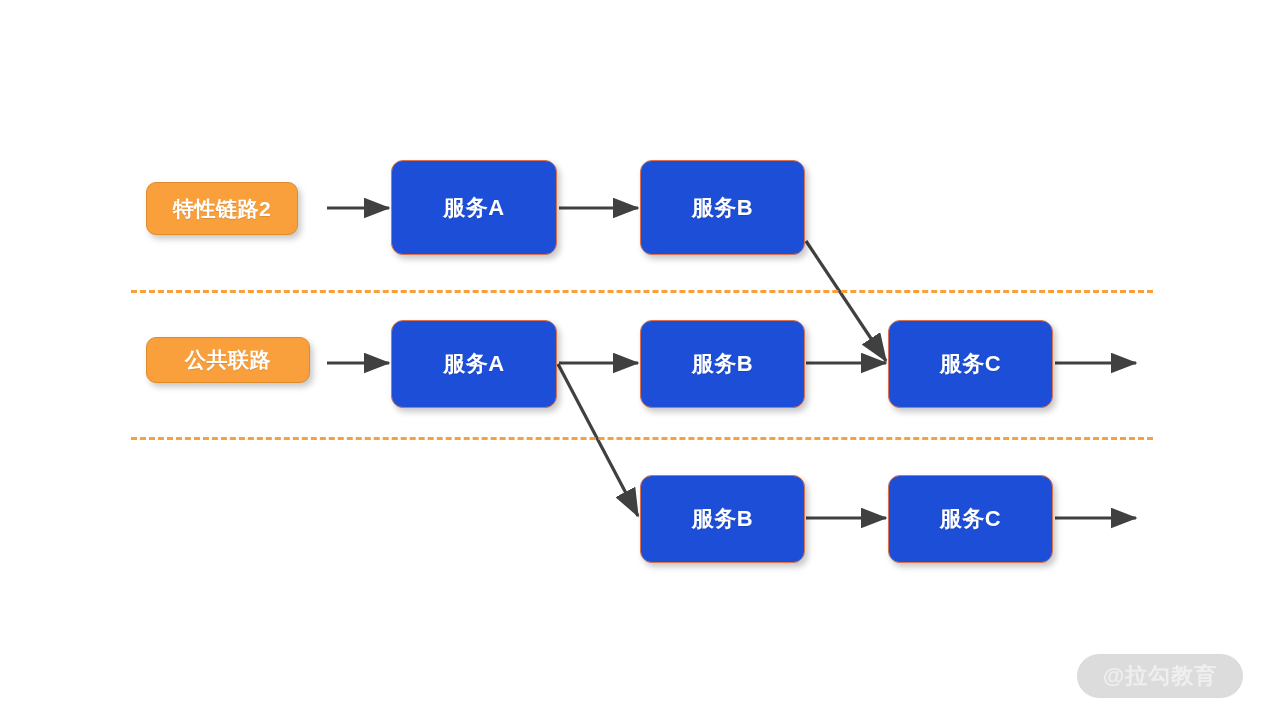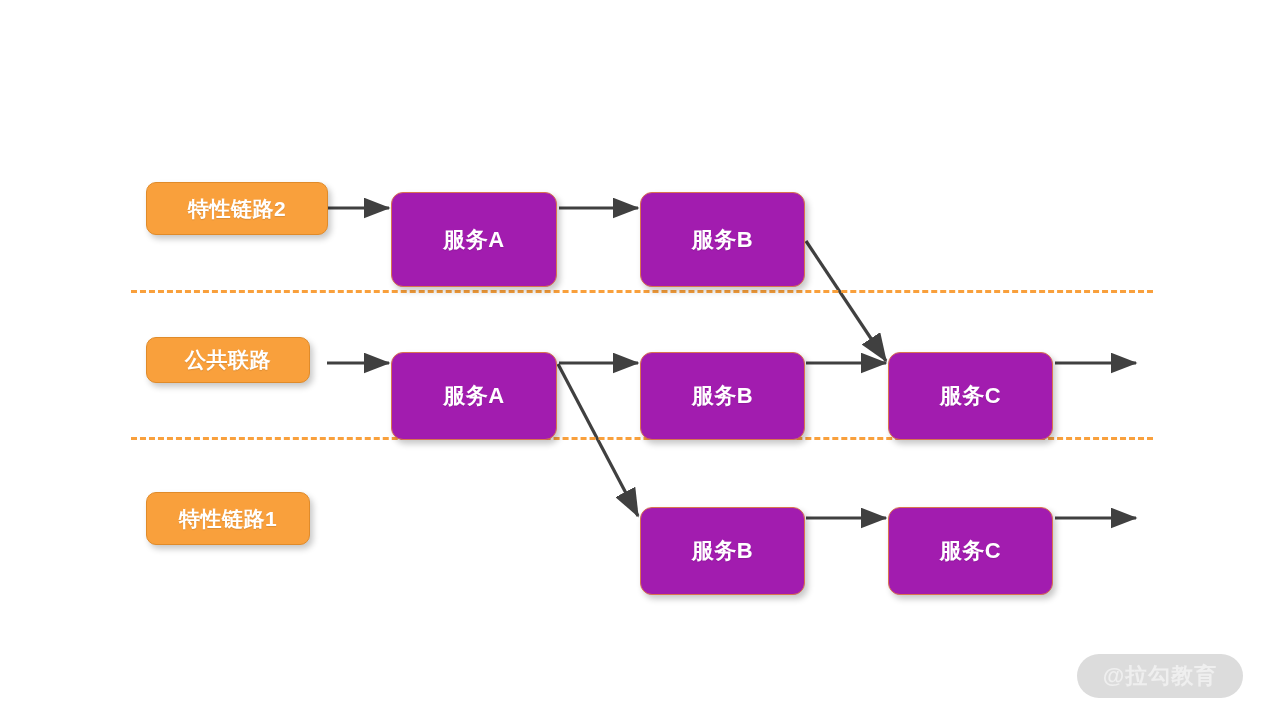--- a/index.html
+++ b/index.html
@@ -49,25 +49,24 @@
   
   .tag {
     background: #F9A03C;
     border: 1px solid #E08B2A;
     border-radius: 10px;
     font-size: 21px;
   }
 
   
   .service {
-    background: #a21caf;
+    background: #1d4ed8;
     border: 1px solid #D9734F;
     border-radius: 12px;
     font-size: 22px;
-    margin-top: 32px;
   }
 
   
   #watermark {
     position: absolute;
     display: flex;
     align-items: center;
     justify-content: center;
     background: #DCDCDC;
     border-radius: 22px;
@@ -99,35 +98,34 @@
     <line x1="1055" y1="363" x2="1136" y2="363" stroke="#404040" stroke-width="3" marker-end="url(#arrowhead)"></line>
     <line x1="558" y1="364" x2="638" y2="516" stroke="#404040" stroke-width="3.2" marker-end="url(#arrowhead)"></line>
 
     <line x1="806" y1="518" x2="886" y2="518" stroke="#404040" stroke-width="3" marker-end="url(#arrowhead)"></line>
     <line x1="1055" y1="518" x2="1136" y2="518" stroke="#404040" stroke-width="3" marker-end="url(#arrowhead)"></line>
   </svg>
 
   <div class="divider" style="left:131px; top:290px; width:1022px;"></div>
   <div class="divider" style="left:131px; top:437px; width:1022px;"></div>
 
-  <div class="node tag" style="left:146px; top:182px; width:182px; height:53px;">特性链路2</div>
+  <div class="node tag" style="left:146px; top:182px; width:152px; height:53px;">特性链路2</div>
 
   <div class="node service" style="left:391px; top:160px; width:166px; height:95px;">服务A</div>
 
   <div class="node service" style="left:640px; top:160px; width:165px; height:95px;">服务B</div>
 
   <div class="node tag" style="left:146px; top:337px; width:164px; height:46px;">公共联路</div>
 
   <div class="node service" style="left:391px; top:320px; width:166px; height:88px;">服务A</div>
 
   <div class="node service" style="left:640px; top:320px; width:165px; height:88px;">服务B</div>
 
   <div class="node service" style="left:888px; top:320px; width:165px; height:88px;">服务C</div>
 
-  <div class="node tag" style="left:146px; top:492px; width:164px; height:53px;">特性链路1</div>
 
   <div class="node service" style="left:640px; top:475px; width:165px; height:88px;">服务B</div>
 
   <div class="node service" style="left:888px; top:475px; width:165px; height:88px;">服务C</div>
 
   <div id="watermark" style="left:1077px; top:654px; width:166px; height:44px;">@拉勾教育</div>
 
 </div>
 
 </body></html>

